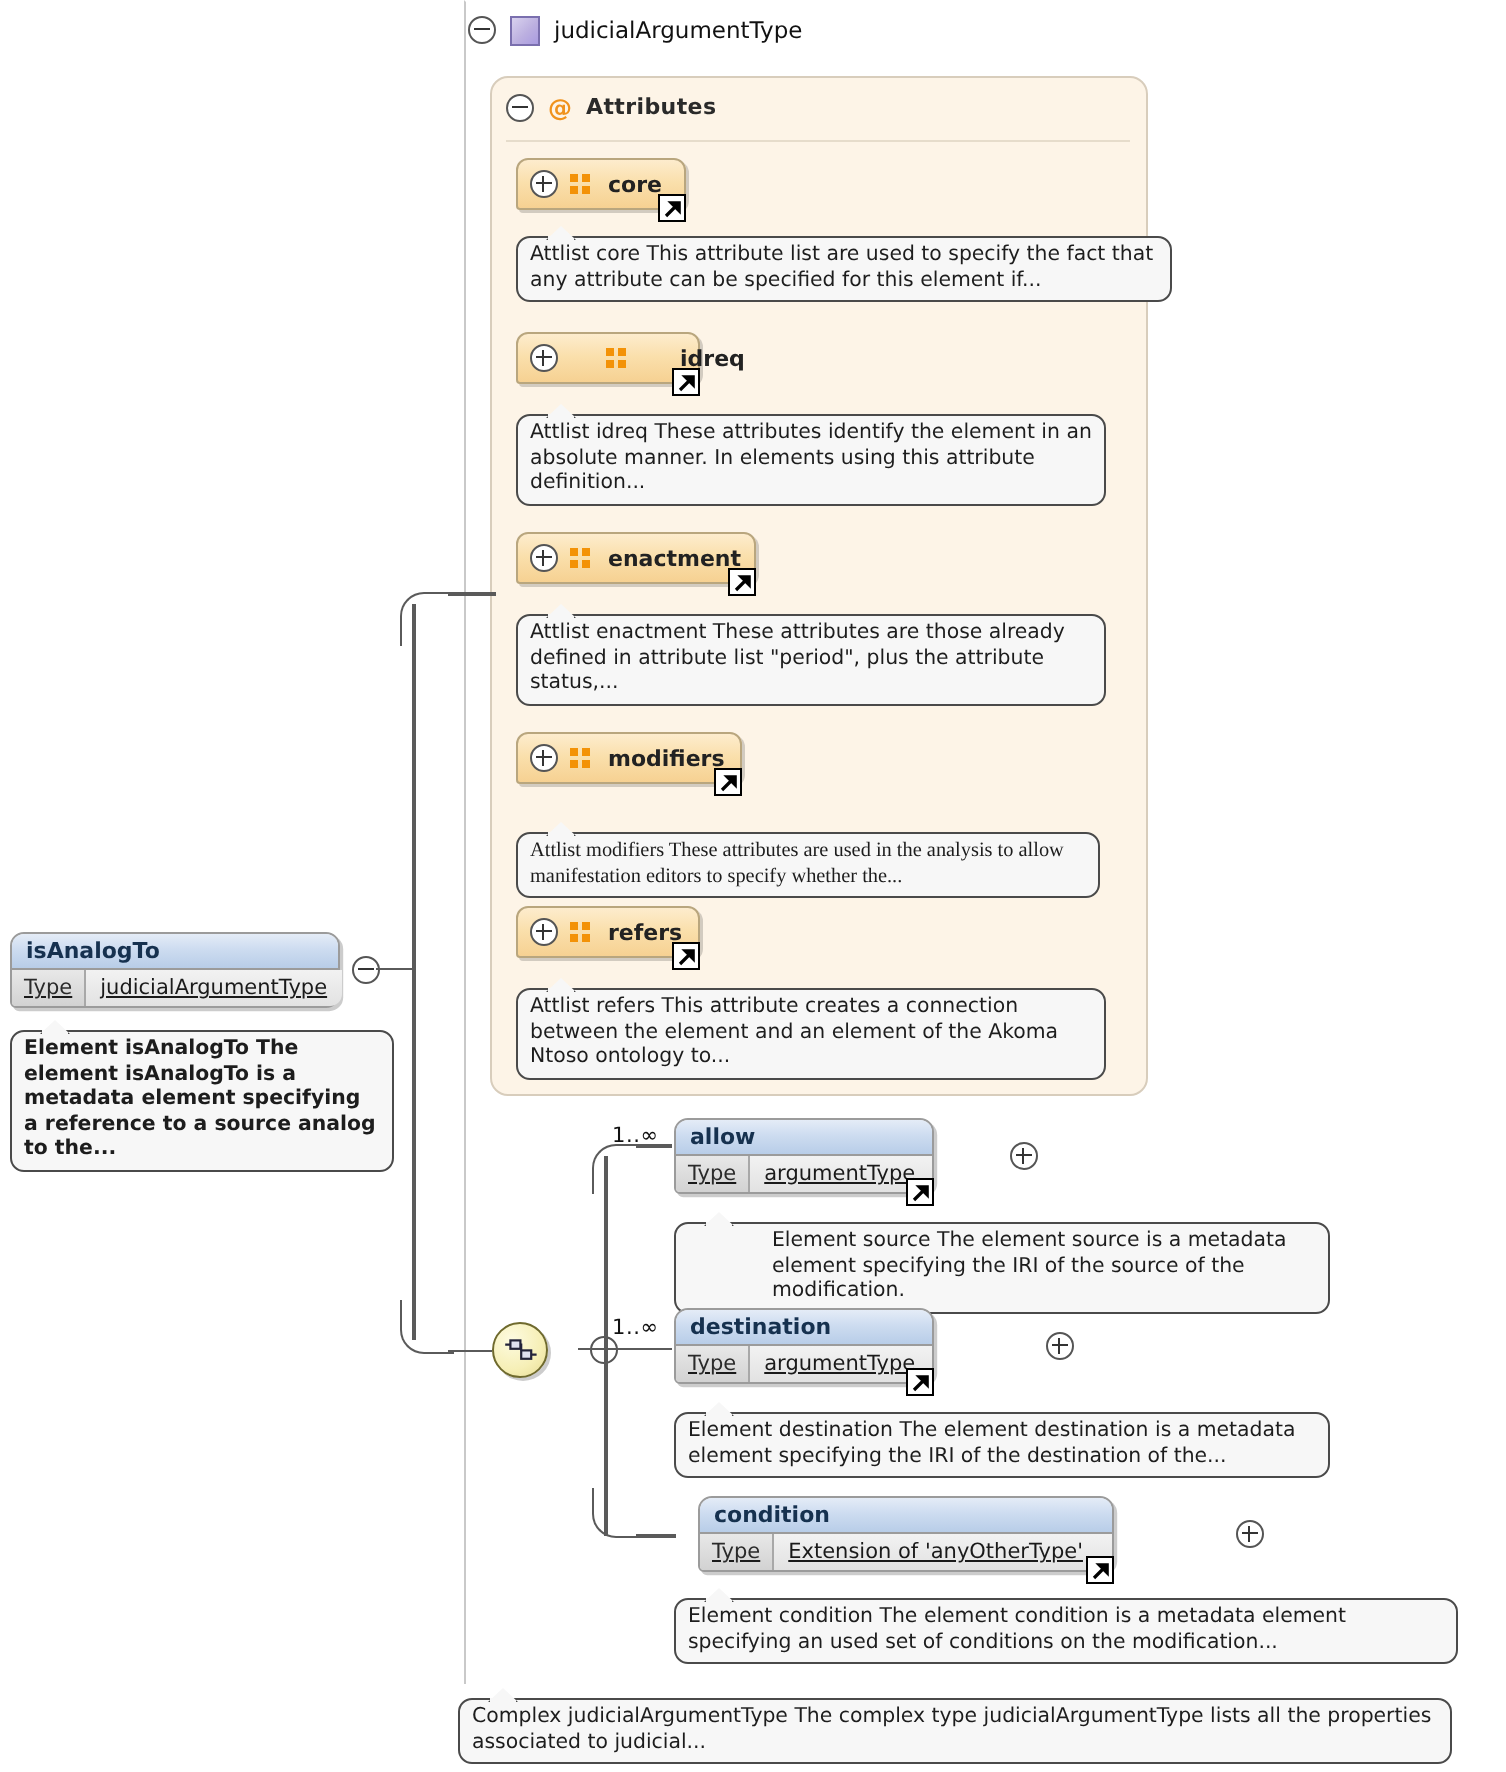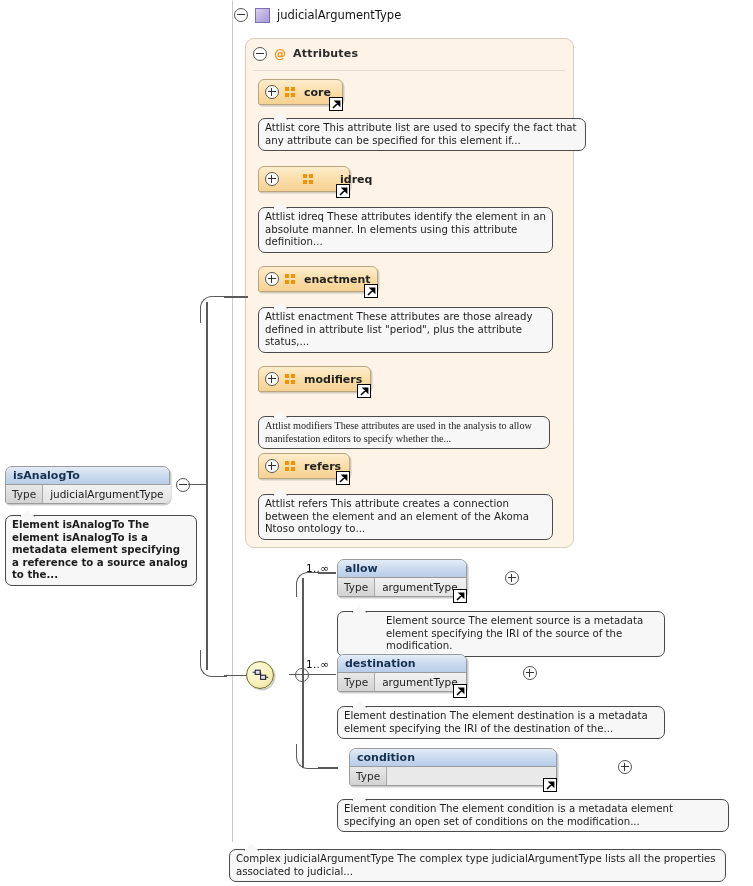--- a/index.html
+++ b/index.html
@@ -93,21 +93,21 @@
   }
   .el-hd{
     height:17px;
     background:linear-gradient(to bottom,#e4ecf7 0%,#cddcf0 45%,#b8cde8 100%);
     border-radius:6px 6px 0 0;border-bottom:1px solid #9b9b9b;
     display:flex;align-items:center;padding-left:7px;
     font-weight:bold;font-size:11px;color:#16314f;
   }
   .el-bd{
     height:18px;display:flex;align-items:stretch;
-    border-radius:0 0 6px 2px;position:relative;
+    border-radius:0 0 6px 2px;position:relative;text-decoration:underline;
   }
   .el-bd .k{
     background:linear-gradient(to bottom,#e8e8e8,#d2d2d2);
     border-right:1px solid #a8a8a8;border-radius:0 0 0 2px;
     display:flex;align-items:center;padding:0 6px;font-size:10.5px;color:#2a2a2a;
   }
   .el-bd .v{
     background:linear-gradient(to bottom,#f2f2f2,#e2e2e2);
     border-radius:0 0 6px 0;
     display:flex;align-items:center;padding:0 7px;font-size:10.5px;color:#1a1a1a;
@@ -345,27 +345,28 @@
   </div>
 </div>
 <div class="abs tog plus" style="left:470px;top:666px;"></div>
 <div class="note tailmask" style="left:337px;top:706px;width:328px;">Element destination The element destination is a metadata element specifying the IRI of the destination of the...</div>
 
 
 <div class="elbox" style="left:349px;top:748px;width:208px;">
   <div class="el-hd">condition</div>
   <div class="el-bd">
     <div class="k">Type</div>
+    <div class="v">Extension of 'anyOtherType'</div>
     <span class="ext">
       <svg width="9" height="9" viewBox="0 0 9 9">
           <path d="M1 8 L7 2 M3.6 1.4 L7.6 1.4 L7.6 5.4 Z" stroke="#000" stroke-width="1.6" fill="#000"></path>
         </svg>
     </span>
   </div>
 </div>
 <div class="abs tog plus" style="left:548px;top:760px;"></div>
-<div class="note tailmask" style="left:337px;top:799px;width:392px;">Element condition The element condition is a metadata element specifying an open set of conditions on the modification...</div>
+<div class="note tailmask" style="left:337px;top:799px;width:392px;">Element condition The element condition is a metadata element specifying an used set of conditions on the modification...</div>
 
 
 <div class="note tailmask" style="left:229px;top:849px;width:497px;">Complex judicialArgumentType The complex type judicialArgumentType lists all the properties associated to judicial...</div>
 
 
 
 
 </body></html>

